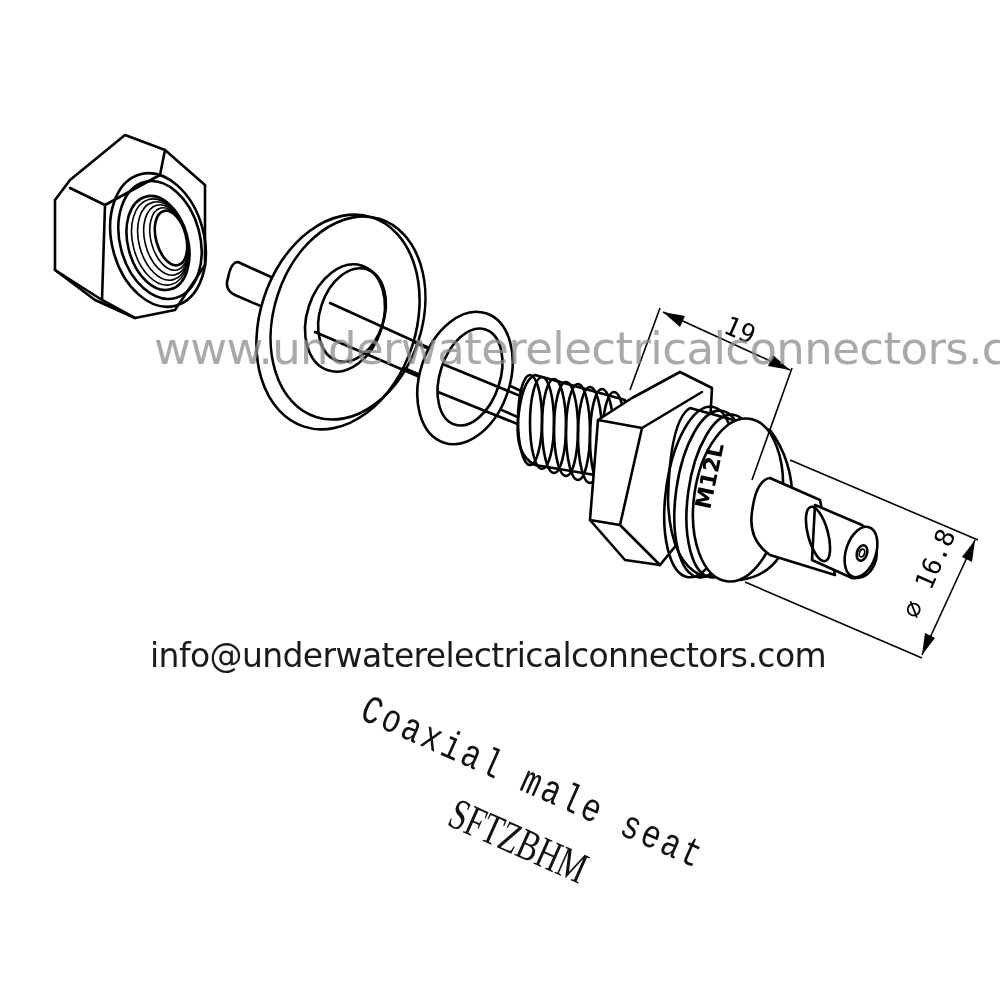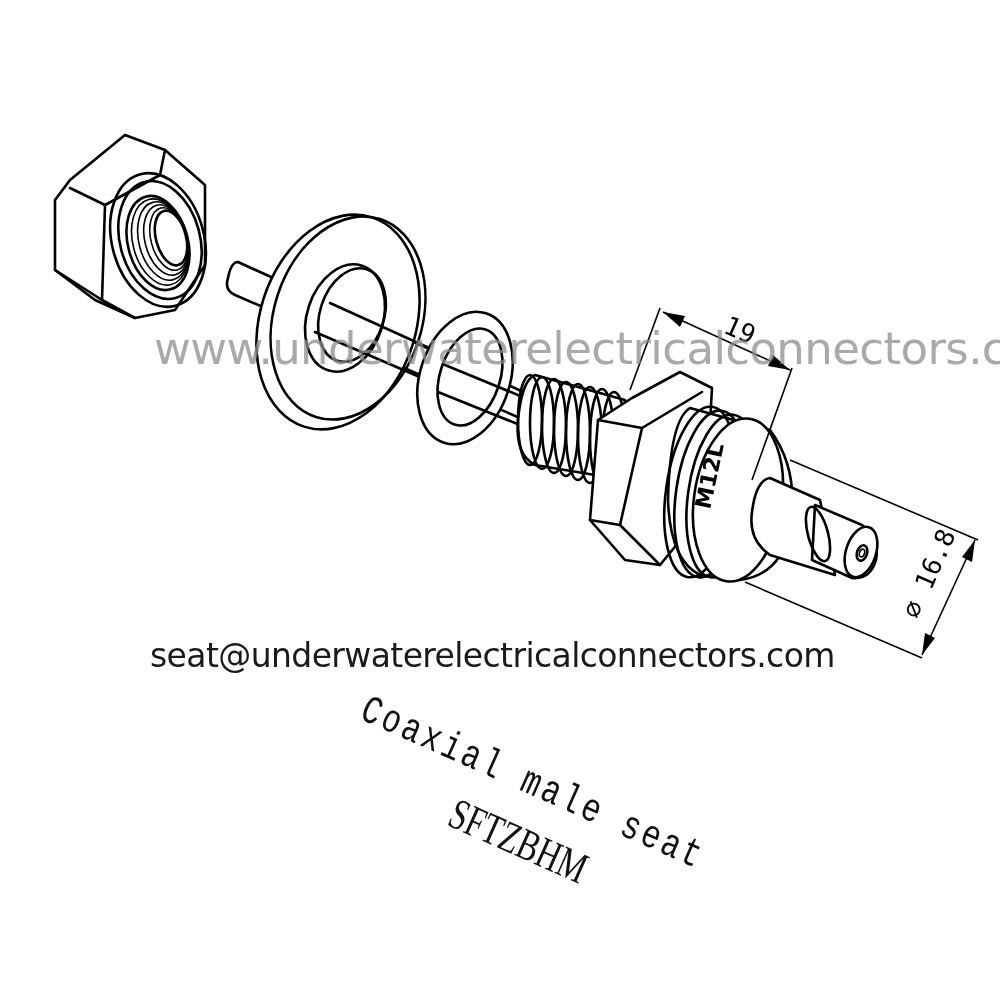--- a/index.html
+++ b/index.html
@@ -169,17 +169,17 @@
       <line class="thin" x1="790" y1="460" x2="978" y2="540"></line>
       <line class="thin" x1="745" y1="582" x2="922" y2="658"></line>
       <line class="thin" x1="975" y1="540" x2="922" y2="655"></line>
       <polygon points="975,540 972,562 962,557" fill="#000"></polygon>
       <polygon points="922,655 925,633 935,638" fill="#000"></polygon>
       <text class="dim-text" transform="translate(918,620) rotate(-66)">⌀ 16.8</text>
     </g>
   </svg>
 
   <div class="watermark-url">www.underwaterelectricalconnectors.com</div>
-  <div class="watermark-email">seat@underwaterelectricalconnectors.com</div>
+  <div class="watermark-email">info@underwaterelectricalconnectors.com</div>
 
   <div class="caption-line1">Coaxial male seat</div>
   <div class="caption-line2">SFTZBHM</div>
 </div>
 
 </body></html>

